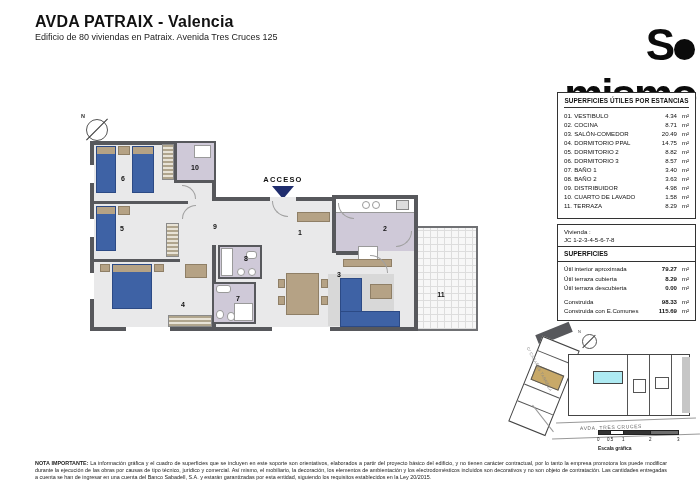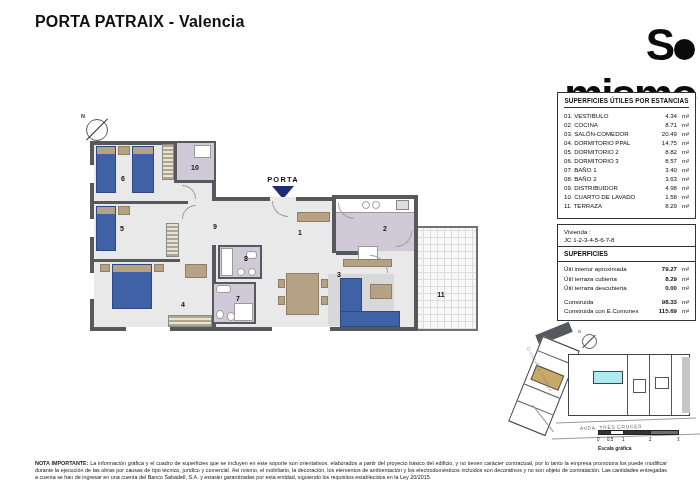--- a/index.html
+++ b/index.html
@@ -100,21 +100,22 @@
   
   #note{left:35px;top:460px;width:632px;font-size:5.4px;line-height:7.2px;color:#222;
         text-align:justify;}
   #note b{font-weight:bold;}
 </style>
 </head>
 <body>
 
 <div id="page">
 
-  <div class="abs" id="title">PORTA PATRAIX - Valencia</div>
+  <div class="abs" id="title">AVDA PATRAIX - Valencia</div>
+  <div class="abs" id="subtitle">Edificio de 80 viviendas en Patraix. Avenida Tres Cruces 125</div>
 
   <div class="abs" id="logo">
     <span>S</span><span class="dot"></span><span>mismo</span>
   </div>
 
   <div class="abs infobox" id="roomtable">
     <div class="bt">SUPERFICIES ÚTILES POR ESTANCIAS</div>
     <div class="trow">
         <span class="lbl">01. VESTIBULO</span>
         <span class="val">4.34</span>
@@ -227,21 +228,21 @@
     <div class="wall" style="left:92px;top:67px;width:40px;height:3px;"></div>
     <div class="wall" style="left:250px;top:82px;width:4px;height:58px;"></div>
     <div class="wall" style="left:254px;top:136px;width:30px;height:6px;"></div>
 
     <div class="winV" style="left:8px;top:52px;width:4px;height:18px;"></div>
     <div class="winV" style="left:8px;top:106px;width:4px;height:18px;"></div>
     <div class="winV" style="left:8px;top:160px;width:4px;height:26px;"></div>
     <div class="winH" style="left:44px;top:214px;width:44px;height:4px;"></div>
     <div class="winH" style="left:190px;top:214px;width:58px;height:4px;"></div>
 
-    <div id="acceso">PORTA</div>
+    <div id="acceso">ACCESO</div>
     <div id="acctri"></div>
     <div style="position:absolute;left:188px;top:84px;width:26px;height:4px;background:#e9e9ea;"></div>
 
     <div class="purple" style="position:absolute;left:95px;top:30px;width:37px;height:37px;"></div>
     <div class="white" style="left:112px;top:32px;width:17px;height:13px;"></div>
 
     <div class="bed" style="left:14px;top:33px;width:20px;height:47px;">
         <div class="pil"></div>
       </div>
     <div class="bed" style="left:50px;top:33px;width:22px;height:47px;">

